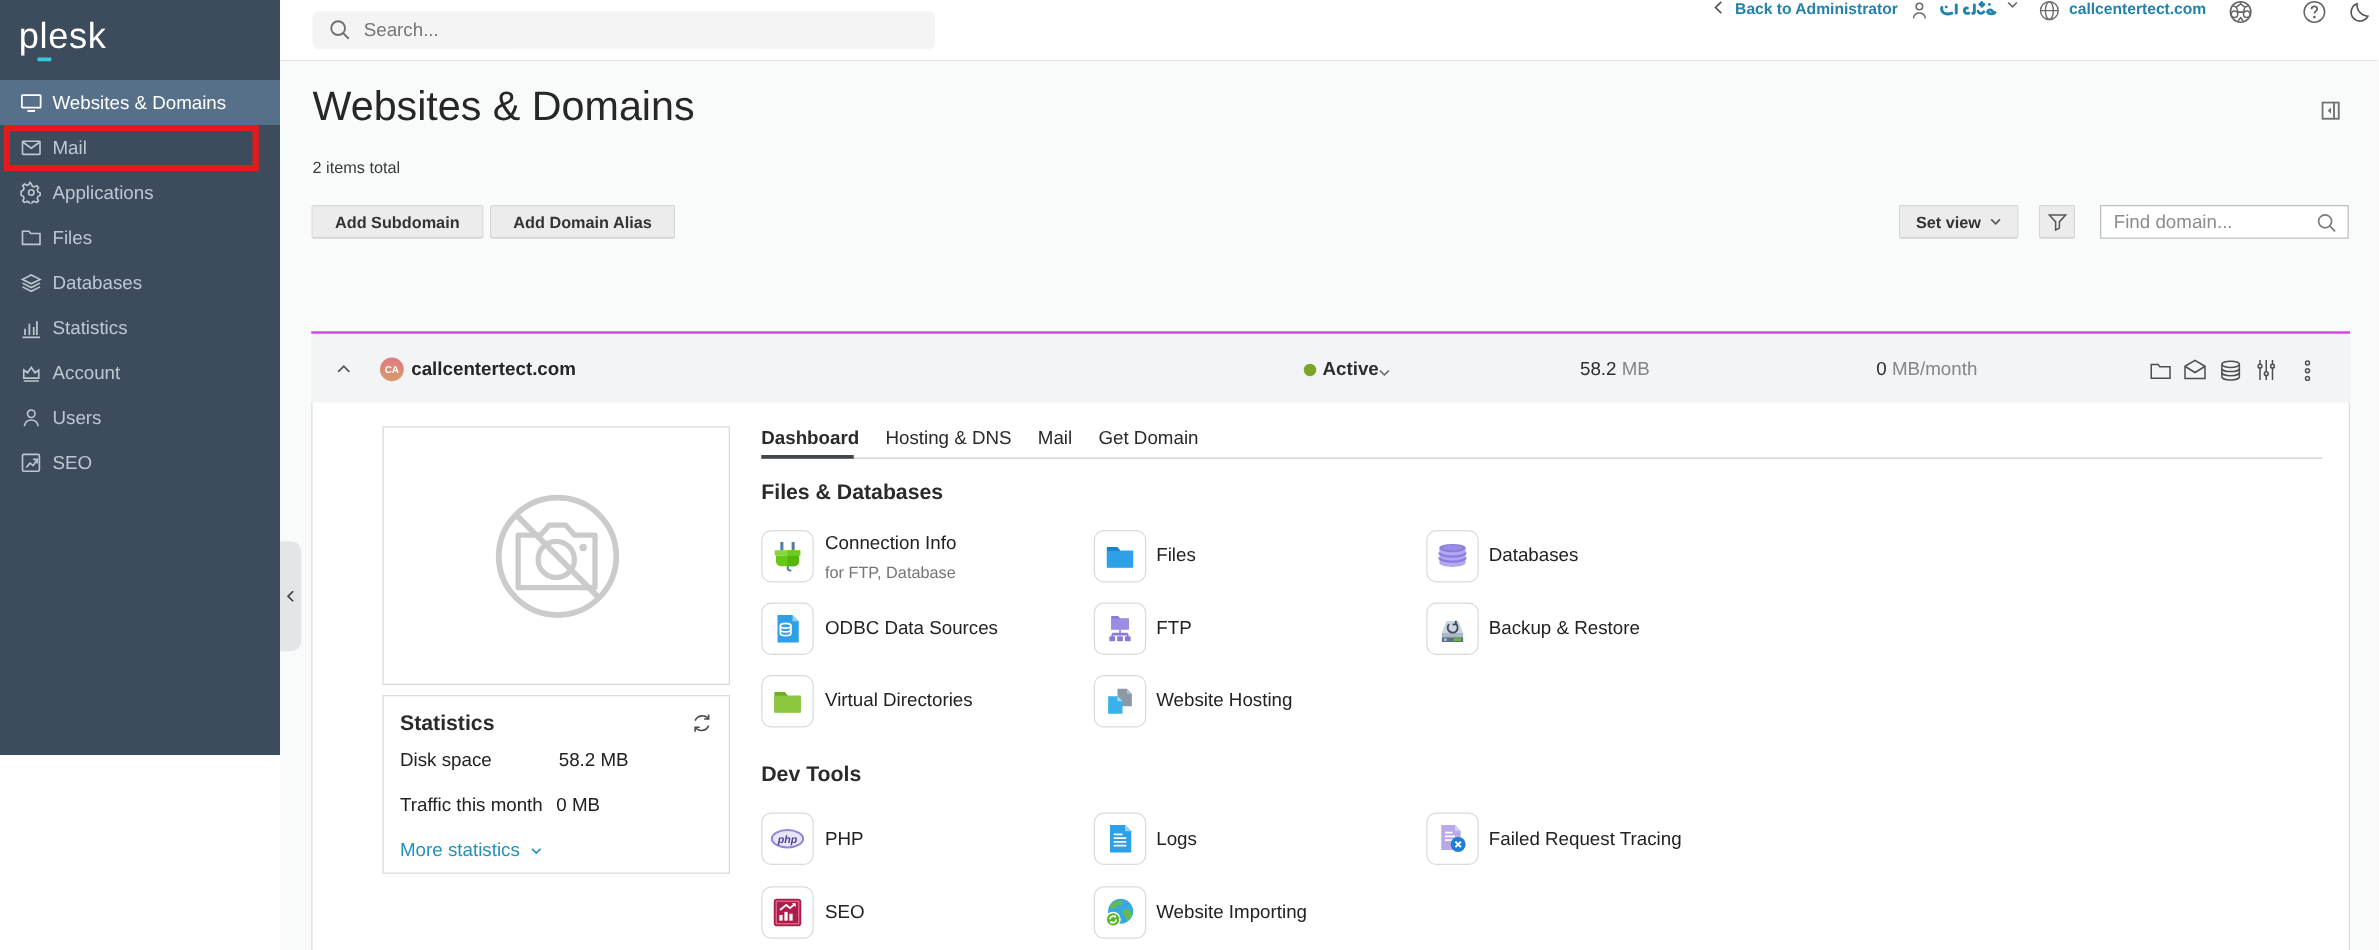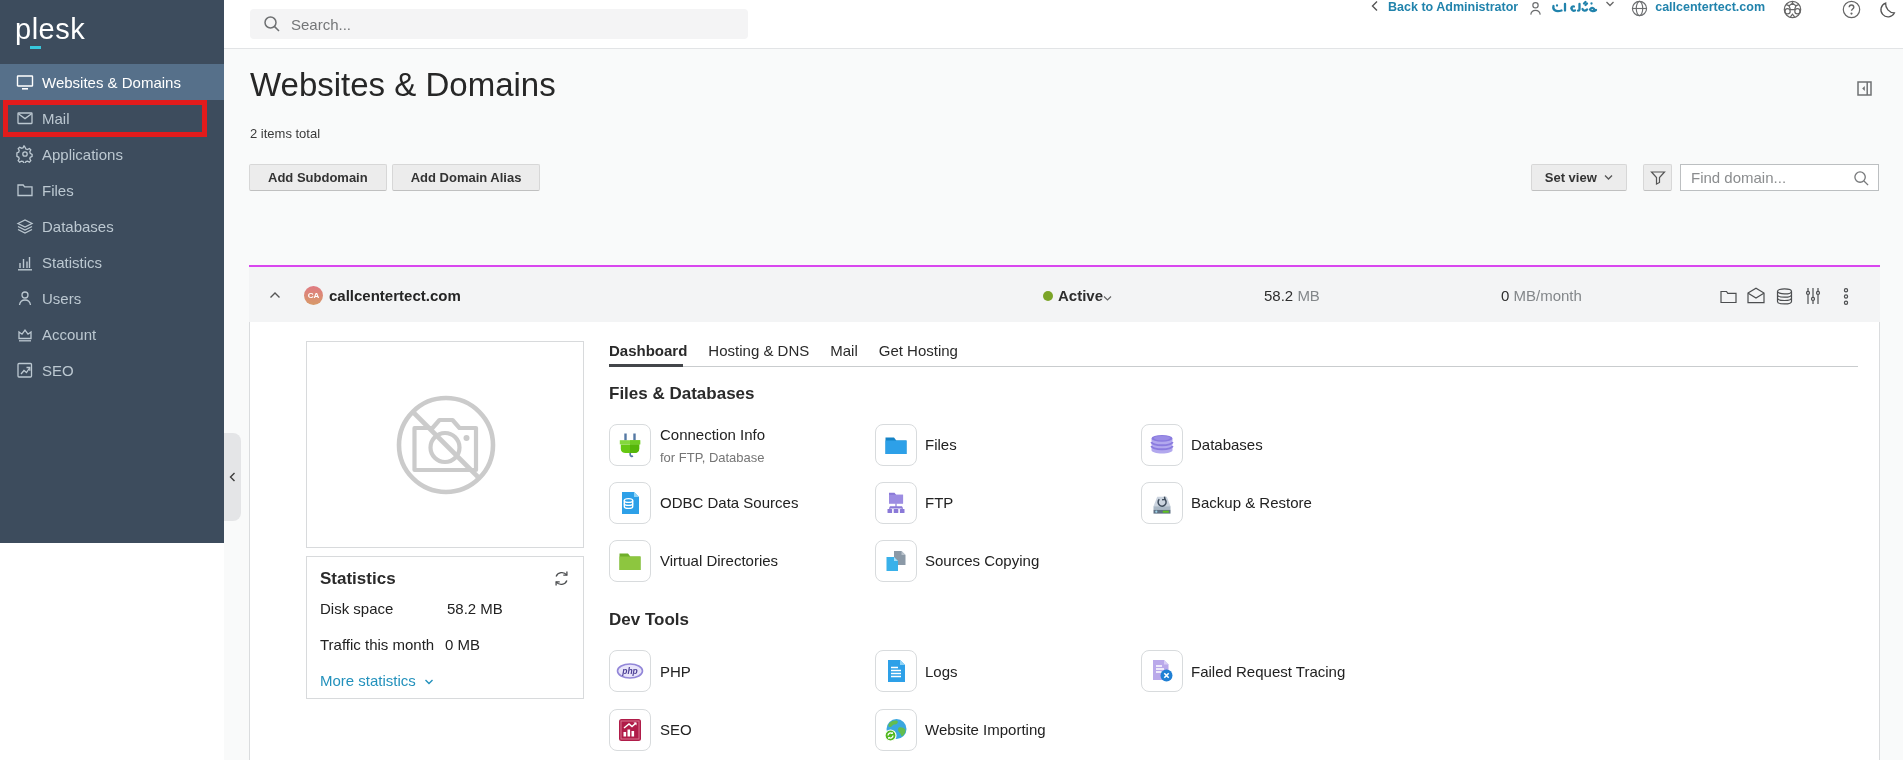--- a/index.html
+++ b/index.html
@@ -1,20 +1,20 @@
 <!DOCTYPE html>
 <html><head>
 <meta charset="utf-8">
 <style>
   * { margin:0; padding:0; box-sizing:border-box; }
   html,body { width:1903px; height:760px; overflow:hidden; }
   body { font-family:"Liberation Sans", sans-serif; background:#fff; position:relative; }
   .abs { position:absolute; } span.abs, div.abs { white-space:nowrap; }
   
-  #sidebar { left:0; top:0; width:224px; height:543px; background:#3d4c5d; }
+  #sidebar { left:0; top:0; width:224px; height:604px; background:#3d4c5d; }
   #logo { left:15px; top:13px; color:#fff; font-size:29px; letter-spacing:0.5px; }
   #logodash { left:30px; top:46px; width:11px; height:3px; background:#37c8dd; }
   .nav { left:0; top:64px; width:224px; }
   .navitem { position:relative; height:36px; display:flex; align-items:center; padding-left:16px; color:#bcc8d1; font-size:15px; }
   .navitem.active { background:#56708a; color:#fff; height:36px; }
   .navitem svg { width:18px; height:18px; margin-right:8px; flex:none; }
   #redbox { left:3px; top:100px; width:204px; height:37px; border:5px solid #e31b1c; }
   
   #topbar { left:224px; top:0; width:1679px; height:49px; background:#fff; border-bottom:1px solid #e2e4e6; }
   #search { left:26px; top:9px; width:498px; height:30px; background:#f4f4f5; border-radius:4px; display:flex; align-items:center; color:#747678; font-size:15px; }
@@ -76,27 +76,27 @@
           <path d="M2 12.5L9 16l7-3.5"></path>
         </svg>Databases</div>
     <div class="navitem"><svg viewBox="0 0 18 18" fill="none" stroke="currentColor" stroke-width="1.4">
           <line x1="4" y1="15" x2="4" y2="10"></line>
           <line x1="7.5" y1="15" x2="7.5" y2="6"></line>
           <line x1="11" y1="15" x2="11" y2="8.5"></line>
           <line x1="2" y1="16.8" x2="16" y2="16.8"></line>
           <polyline points="13.5,15 13.5,4" stroke-width="1.4"></polyline>
         </svg>Statistics</div>
     <div class="navitem"><svg viewBox="0 0 18 18" fill="none" stroke="currentColor" stroke-width="1.3">
+          <path d="M3 7l3 2.2L9 5l3 4.2L15 7v6.5H3z"></path>
+          <path d="M3 15.8h12"></path>
+        </svg>Account</div>
+    <div class="navitem"><svg viewBox="0 0 18 18" fill="none" stroke="currentColor" stroke-width="1.3">
           <circle cx="9" cy="6" r="3"></circle>
           <path d="M3.5 16c.5-3.5 2.5-5 5.5-5s5 1.5 5.5 5"></path>
         </svg>Users</div>
-    <div class="navitem"><svg viewBox="0 0 18 18" fill="none" stroke="currentColor" stroke-width="1.3">
-          <path d="M3 7l3 2.2L9 5l3 4.2L15 7v6.5H3z"></path>
-          <path d="M3 15.8h12"></path>
-        </svg>Account</div>
     <div class="navitem"><svg viewBox="0 0 18 18" fill="none" stroke="currentColor" stroke-width="1.3">
           <rect x="2" y="2.5" width="13.5" height="13.5" rx="1"></rect>
           <polyline points="5,13 8,9.5 10.5,11.5 13.5,7"></polyline>
           <polyline points="10.5,6.5 13.8,6.5 13.8,9.8"></polyline>
         </svg>SEO</div>
   </div>
   <div id="redbox" class="abs"></div>
 </div>
 <div id="topbar" class="abs">
   <div id="search" class="abs"><svg width="18" height="18" viewBox="0 0 18 18" fill="none" stroke="#6e7072" stroke-width="1.5">
@@ -165,21 +165,21 @@
     </div>
   <div id="viewrow" class="abs">
     <div class="btn" style="padding:0 13px">Set view&nbsp;&nbsp;<svg width="9" height="7" viewBox="0 0 9 7" fill="none" stroke="#555" stroke-width="1.3">
           <polyline points="1,1.5 4.5,5 8,1.5"></polyline>
         </svg></div>
     <div class="btn" style="width:29px; margin-left:16px">
         <svg width="16" height="16" viewBox="0 0 16 16" fill="none" stroke="#555" stroke-width="1.2">
           <path d="M1.5 2h13l-5 5.5v5L6.5 14V7.5z"></path>
         </svg>
       </div>
-    <div id="findbox" style="margin-left:8px">Find domain...<svg style="position:absolute;right:8px;top:5px" width="17" height="17" viewBox="0 0 18 18" fill="none" stroke="#77797b" stroke-width="1.4">
+    <div id="findbox" style="margin-left:20px">Find domain...<svg style="position:absolute;right:8px;top:5px" width="17" height="17" viewBox="0 0 18 18" fill="none" stroke="#77797b" stroke-width="1.4">
           <circle cx="7.5" cy="7.5" r="5.5"></circle>
           <line x1="11.6" y1="11.6" x2="16" y2="16"></line>
         </svg></div>
   </div>
   <div id="row" class="abs">
     <svg style="position:absolute;left:20px;top:24px" width="12" height="8" viewBox="0 0 12 8" fill="none" stroke="#555" stroke-width="1.4">
         <polyline points="1.5,6.5 6,2 10.5,6.5"></polyline>
       </svg>
     <div class="abs" style="left:55px;top:19px;width:19px;height:19px;border-radius:50%;background:linear-gradient(180deg,#e07a82 0%,#d79a69 100%);color:#fff;font-size:8px;font-weight:bold;display:flex;align-items:center;justify-content:center">CA</div>
     <span class="abs" style="left:80px;top:20px;font-weight:bold;color:#252525">callcentertect.com</span>
@@ -241,21 +241,21 @@
           <polyline points="3.1,15.4 3.1,11.8 6.7,11.8"></polyline>
         </svg>
       <div class="abs" style="left:13px;top:43px">Disk space</div>
         <div class="abs" style="left:140px;top:43px">58.2 MB</div>
       <div class="abs" style="left:13px;top:79px">Traffic this month</div>
         <div class="abs" style="left:138px;top:79px">0 MB</div>
       <div class="abs" style="left:13px;top:115px;color:#2391bc">More statistics&nbsp; <svg width="10" height="8" viewBox="0 0 10 8" fill="none" stroke="#2391bc" stroke-width="1.4">
             <polyline points="1.5,2 5,5.5 8.5,2"></polyline>
           </svg></div>
     </div>
-    <div id="tabs" class="abs"><span class="tab" style="font-weight:bold">Dashboard</span><span class="tab">Hosting &amp; DNS</span><span class="tab">Mail</span><span class="tab">Get Hosting</span></div>
+    <div id="tabs" class="abs"><span class="tab" style="font-weight:bold">Dashboard</span><span class="tab">Hosting &amp; DNS</span><span class="tab">Mail</span><span class="tab">Get Domain</span></div>
     <div id="tabline" class="abs"></div>
     <div id="tabactiveline" class="abs"></div>
     <div id="grid" class="abs">
       <div class="sechead" style="left:359px;top:62px">Files &amp; Databases</div>
       <div class="tile" style="left:359px;top:102px">
           <svg width="26" height="26" viewBox="0 0 26 26">
             <path d="M7.3 1.5v7h2.4v-7z" fill="#5579a4"></path>
             <path d="M16.3 1.5v7h2.4v-7z" fill="#5579a4"></path>
             <path d="M13.2 19.5v3c0 1.6 1.6 2.2 2.8 1.6" fill="none" stroke="#5579a4" stroke-width="1.7"></path>
             <path d="M2.8 8.2h20.4v4.2H2.8z" fill="#84d83c"></path>
@@ -328,21 +328,21 @@
         </div>
       <div class="tlabel" style="left:410px;top:230px">Virtual Directories</div>
       <div class="tile" style="left:625px;top:218px">
           <svg width="26" height="26" viewBox="0 0 26 26">
             <path d="M11 3h7.5l4 4v10H11z" fill="#8b99a7"></path>
             <path d="M18.5 3l4 4h-4z" fill="#b9c2cb"></path>
             <path d="M3.5 9h7.5l4 4v10H3.5z" fill="#39b1ea"></path>
             <path d="M11 9l4 4h-4z" fill="#a8dff8"></path>
           </svg>
         </div>
-      <div class="tlabel" style="left:675px;top:230px">Sources Copying</div>
+      <div class="tlabel" style="left:675px;top:230px">Website Hosting</div>
       <div class="sechead" style="left:359px;top:288px">Dev Tools</div>
       <div class="tile" style="left:359px;top:328px">
           <svg width="28" height="26" viewBox="0 0 28 26">
             <ellipse cx="14" cy="13" rx="12.5" ry="7" fill="#e8e4fa" stroke="#9286d8" stroke-width="1.6"></ellipse>
             <text x="14" y="16" font-family="Liberation Sans" font-size="8.5" font-style="italic" font-weight="bold" fill="#4c3f96" text-anchor="middle">php</text>
           </svg>
         </div>
       <div class="tlabel" style="left:410px;top:341px">PHP</div>
       <div class="tile" style="left:625px;top:328px">
           <svg width="26" height="26" viewBox="0 0 26 26">

